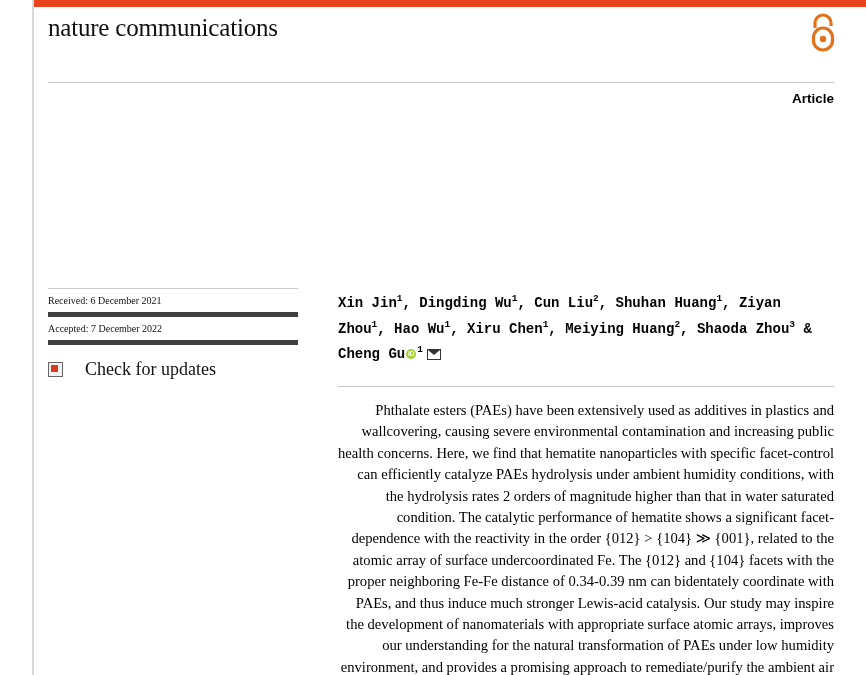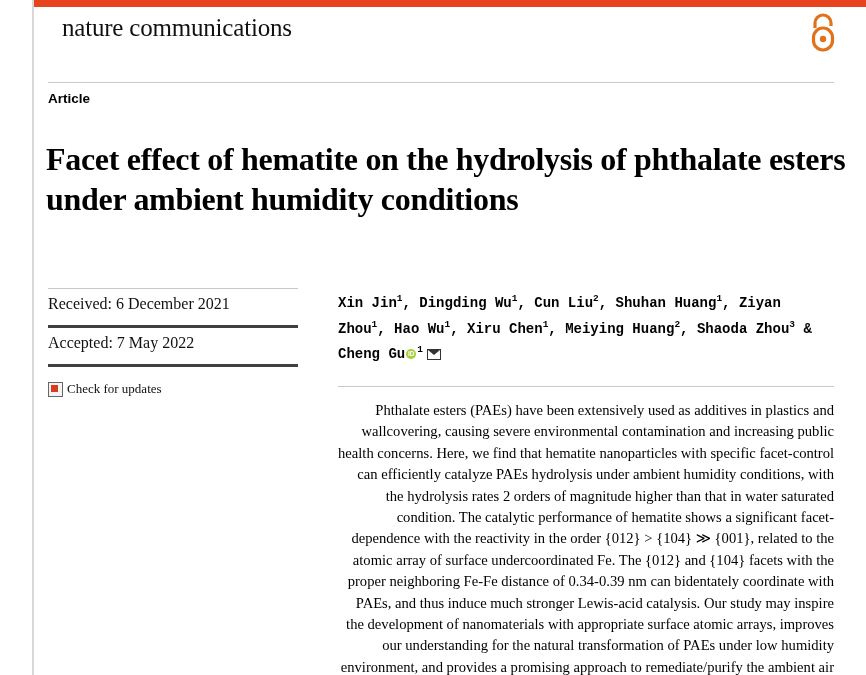--- a/index.html
+++ b/index.html
@@ -37,38 +37,37 @@
     background: #d8d8d8;
   }
   .masthead {
     position: absolute;
     left: 48px;
     top: 14px;
     font-family: "Liberation Serif", serif;
     font-size: 25px;
     letter-spacing: -0.2px;
     color: #111111;
-    margin-left: 14px;
   }
   .oa-icon {
     position: absolute;
     right: 26px;
     top: 12px;
     width: 34px;
     height: 40px;
   }
   .article-row {
     position: absolute;
     left: 48px;
     top: 82px;
     width: 786px;
     border-top: 1px solid #c9c9c9;
     padding-top: 8px;
     display: flex;
-    justify-content: flex-start;
+    justify-content: flex-end;
     align-items: baseline;
   }
   .article-label {
     font-family: "Liberation Sans", sans-serif;
     font-weight: bold;
     font-size: 13.5px;
     color: #000;
   }
   .doi-link {
     font-family: "Liberation Sans", sans-serif;
@@ -89,34 +88,34 @@
     color: #000;
   }
   .left-col {
     position: absolute;
     left: 48px;
     top: 288px;
     width: 250px;
     font-family: "Liberation Serif", serif;
   }
   .meta-line {
-    font-size: 16px;
-    padding: 6px 0 12px 0;
-    border-bottom: 3px solid #404040;
+    font-size: 10px;
+    padding: 6px 0 6px 0;
+    border-bottom: 5px solid #404040;
     color: #111;
   }
   .meta-line.first {
     border-top: 1px solid #c9c9c9;
   }
   .check-updates {
     margin-top: 14px;
     display: flex;
     align-items: center;
-    gap: 4px;
-    font-size: 13px;
+    gap: 22px;
+    font-size: 18px;
     color: #111;
   }
   .cu-icon {
     width: 13px;
     height: 13px;
     border: 1px solid #666;
     background: #f3f3f3;
     position: relative;
     display: inline-block;
   }
@@ -213,25 +212,24 @@
   <svg class="oa-icon" viewBox="0 0 34 40">
     <path d="M9 16 V11 a8 8 0 0 1 16 0 v3" fill="none" stroke="#e0721e" stroke-width="3.2"></path>
     <rect x="7.5" y="16" width="19" height="22" rx="9.5" fill="none" stroke="#e0721e" stroke-width="3.2"></rect>
     <circle cx="17" cy="27" r="3.2" fill="#e0721e"></circle>
   </svg>
 
   <div class="article-row">
     <span class="article-label">Article</span>
   </div>
 
-  <h1 class="title">Facet effect of hematite on the hydrolysis of phthalate esters under ambient humidity conditions</h1>
 
   <div class="left-col">
     <div class="meta-line first">Received: 6 December 2021</div>
-    <div class="meta-line">Accepted: 7 May 2022</div>
+    <div class="meta-line">Accepted: 7 December 2022</div>
     <div class="check-updates">
       <span class="cu-icon"></span>
       <span>Check for updates</span>
     </div>
   </div>
 
   <div class="right-col">
     <div class="authors">Xin Jin<sup>1</sup>, Dingding Wu<sup>1</sup>, Cun Liu<sup>2</sup>, Shuhan Huang<sup>1</sup>, Ziyan Zhou<sup>1</sup>, Hao Wu<sup>1</sup>, Xiru Chen<sup>1</sup>, Meiying Huang<sup>2</sup>, Shaoda Zhou<sup>3</sup> &amp; Cheng Gu<span class="orcid"></span><sup>1</sup><span class="envelope"></span></div>
     <div class="abstract">Phthalate esters (PAEs) have been extensively used as additives in plastics and wallcovering, causing severe environmental contamination and increasing public health concerns. Here, we find that hematite nanoparticles with specific facet-control can efficiently catalyze PAEs hydrolysis under ambient humidity conditions, with the hydrolysis rates 2 orders of magnitude higher than that in water saturated condition. The catalytic performance of hematite shows a significant facet-dependence with the reactivity in the order {012} &gt; {104} ≫ {001}, related to the atomic array of surface undercoordinated Fe. The {012} and {104} facets with the proper neighboring Fe-Fe distance of 0.34-0.39 nm can bidentately coordinate with PAEs, and thus induce much stronger Lewis-acid catalysis. Our study may inspire the development of nanomaterials with appropriate surface atomic arrays, improves our understanding for the natural transformation of PAEs under low humidity environment, and provides a promising approach to remediate/purify the ambient air contaminated by PAEs.</div>
   </div>

